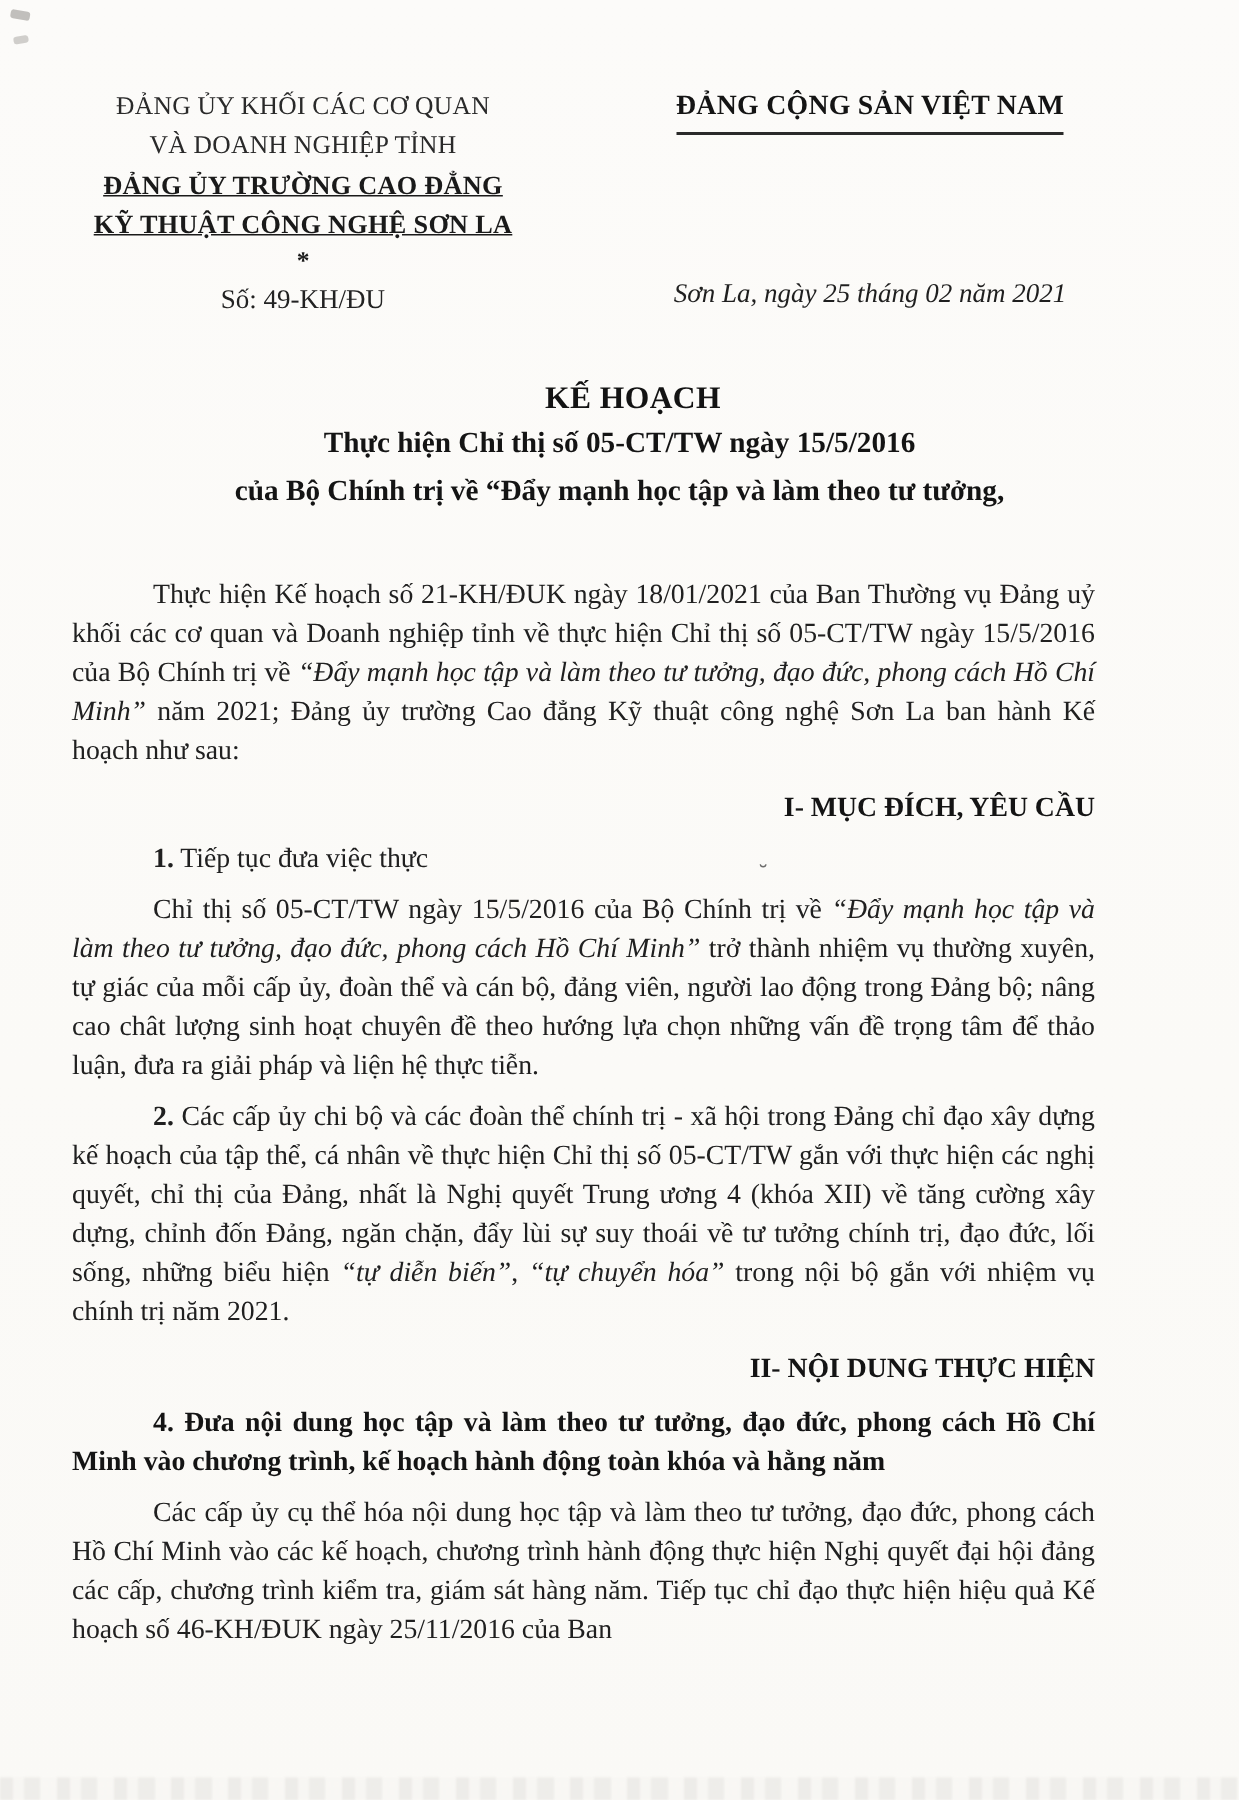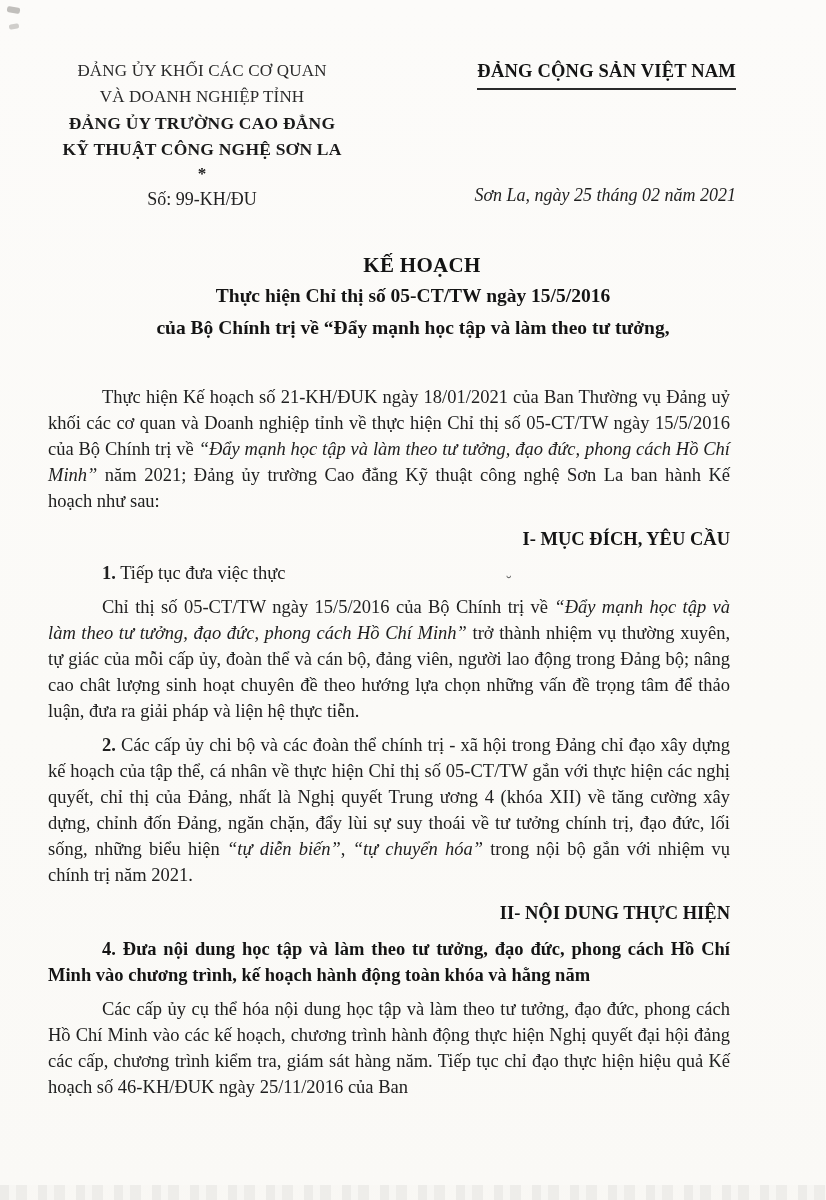--- a/index.html
+++ b/index.html
@@ -51,27 +51,27 @@
     display: flex;
     padding-top: 58px;
   }
   .header-left {
     width: 348px;
     margin-left: 28px;
     text-align: center;
   }
   .org-line { line-height: 26px; letter-spacing: .2px; }
   .org-line.regular { font-size: 17px; font-weight: 400; color: #2a2a2a; }
-  .org-line.bold { font-size: 17.5px; font-weight: 700; color: #1a1a1a; }
+  .org-line.bold { font-size: 17.5px; font-weight: 700; color: #1a1a1a; text-decoration: underline; }
   .star { font-size: 17px; font-weight: 700; line-height: 24px; color: #1a1a1a; }
   .doc-number { font-size: 18px; line-height: 26px; color: #222; }
   .header-right {
     width: 312px;
     margin-left: 48px;
-    text-align: right;
+    text-align: center;
   }
   .party-name {
     display: inline-block;
     font-size: 18.5px;
     font-weight: 700;
     line-height: 26px;
     color: #141414;
     border-bottom: 2px solid #2a2a2a;
     padding-bottom: 4px;
     letter-spacing: .2px;
@@ -141,21 +141,21 @@
   <div class="artifact-mark-2"></div>
   <span class="artifact-breve">˘</span>
 
   <div class="header">
     <div class="header-left">
       <div class="org-line regular">ĐẢNG ỦY KHỐI CÁC CƠ QUAN</div>
       <div class="org-line regular">VÀ DOANH NGHIỆP TỈNH</div>
       <div class="org-line bold">ĐẢNG ỦY TRƯỜNG CAO ĐẲNG</div>
       <div class="org-line bold">KỸ THUẬT CÔNG NGHỆ SƠN LA</div>
       <div class="star">*</div>
-      <div class="doc-number">Số:  99-KH/ĐU</div>
+      <div class="doc-number">Số:  49-KH/ĐU</div>
     </div>
     <div class="header-right">
       <div>
         <span class="party-name">ĐẢNG CỘNG SẢN VIỆT NAM</span>
       </div>
       <div class="dateline">Sơn La, ngày 25 tháng 02 năm 2021</div>
     </div>
   </div>
 
   <div class="title-block">

